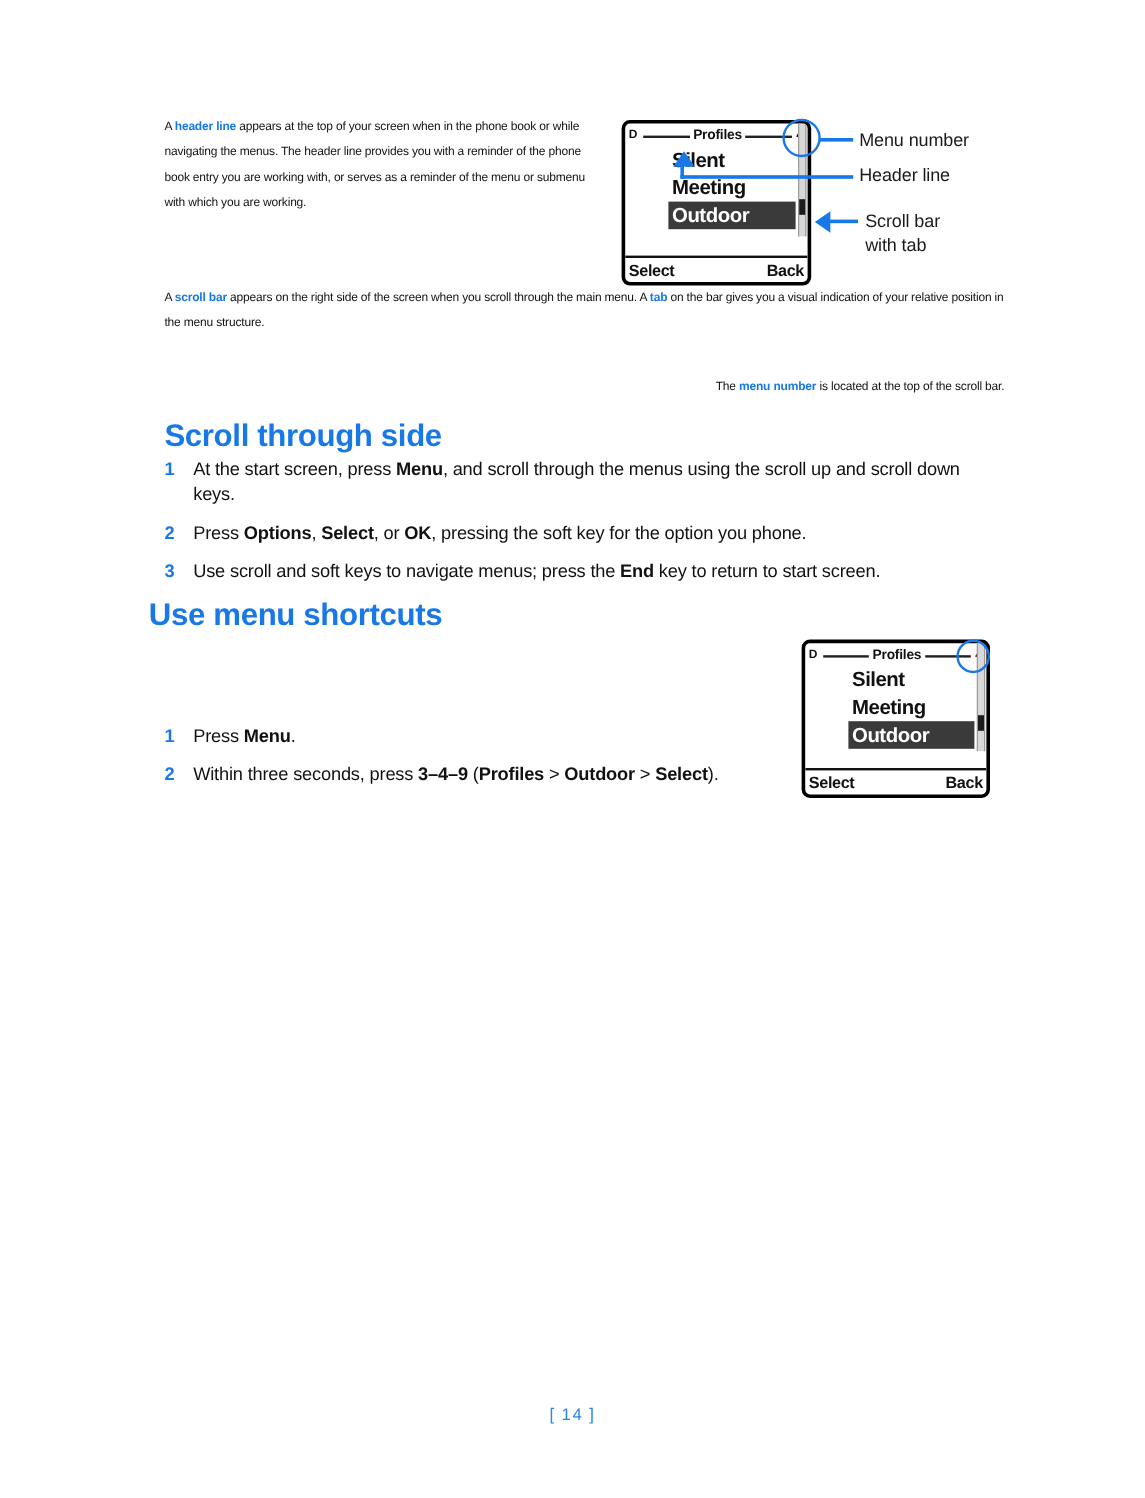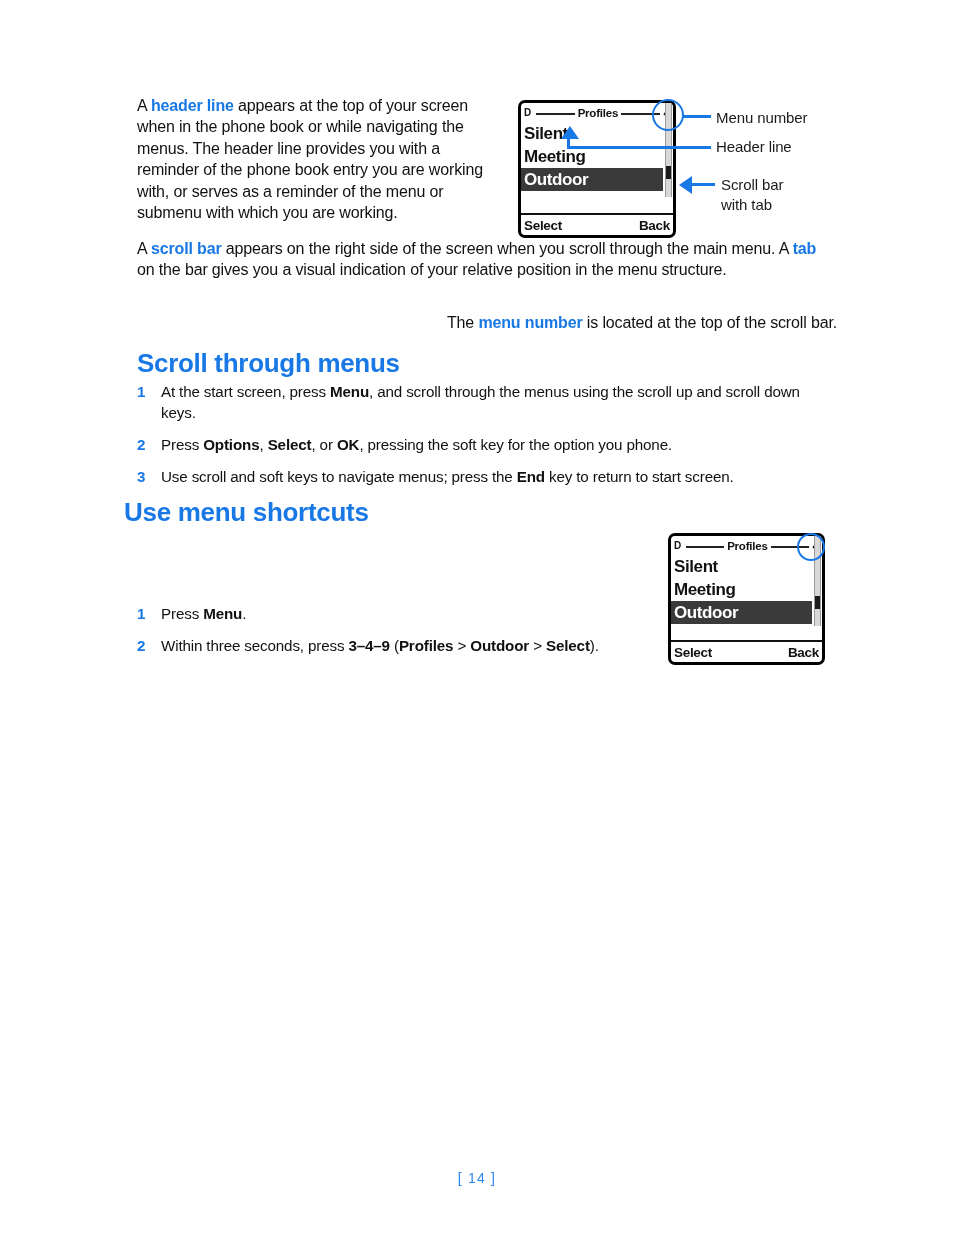--- a/index.html
+++ b/index.html
@@ -17,21 +17,21 @@
   }
 
   .page {
     position: absolute;
     inset: 0;
   }
 
   
   .para {
     position: absolute;
-    font-size: 16px;
+    font-size: 10px;
     line-height: 21.4px;
     color: #111111;
     letter-spacing: -0.15px;
   }
   .accent { color: #1878e6; font-weight: bold; }
   .b { font-weight: bold; text-align: center; }
 
   .heading {
     position: absolute;
     color: #1878e6;
@@ -122,20 +122,21 @@
   .ph-hdr-num {
     font-size: 11.5px;
     font-weight: bold;
     padding-left: 1px;
     padding-right: 1px;
   }
 
   .ph-list {
     flex: 1 1 auto;
     position: relative;
+    margin-left: 36px;
   }
   .ph-item {
     font-size: 17px;
     font-weight: bold;
     letter-spacing: -0.4px;
     padding-left: 3px;
     line-height: 23px;
     height: 23px;
     color: #111;
     white-space: nowrap;
@@ -275,21 +276,21 @@
   </div>
 
   <div class="arrow-left" style="left:679px; top:176px;"></div>
   <div class="leader" style="left:691px; top:183px; width:24px;"></div>
   <div class="anno-label" style="left:721px; top:175px;">
     <span>Scroll bar</span><br>
     <span>with tab</span>
   </div>
 
   <div class="heading" style="left:137px; top:348px;">
-    <span>Scroll through menus</span>
+    <span>Scroll through side</span>
   </div>
 
   <div class="step" style="left:137px; top:381px; width:700px;">
     <span class="num">1</span>
     <span class="txt">
       <span>At the start screen, press </span><span class="b">Menu</span><span>, and scroll through the menus using the scroll up and scroll down keys.</span>
     </span>
   </div>
 
   <div class="step" style="left:137px; top:434px; width:700px;">

